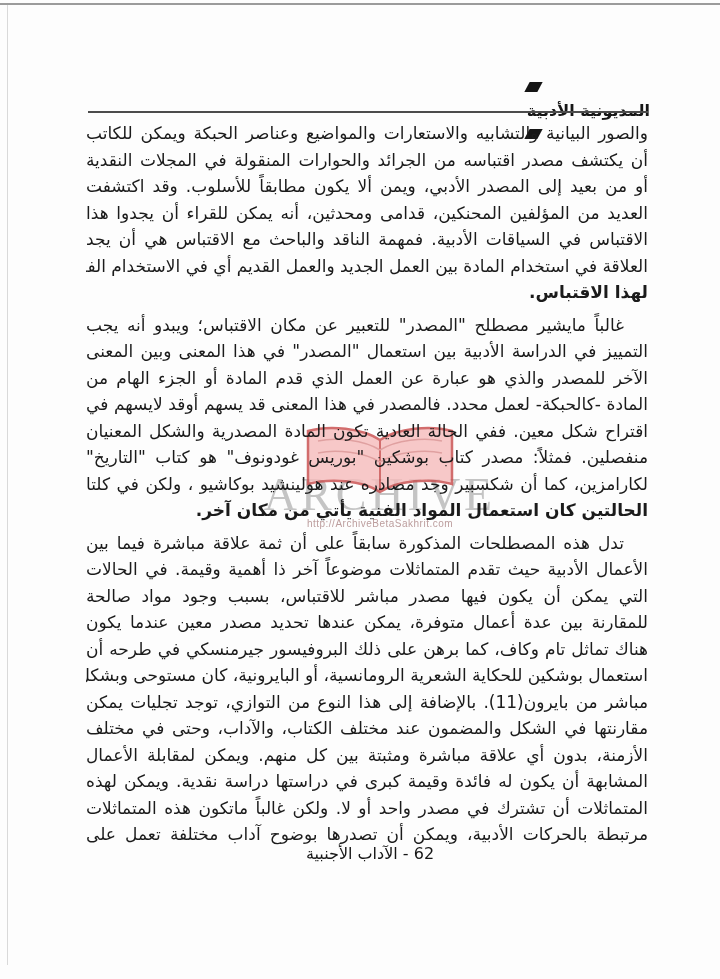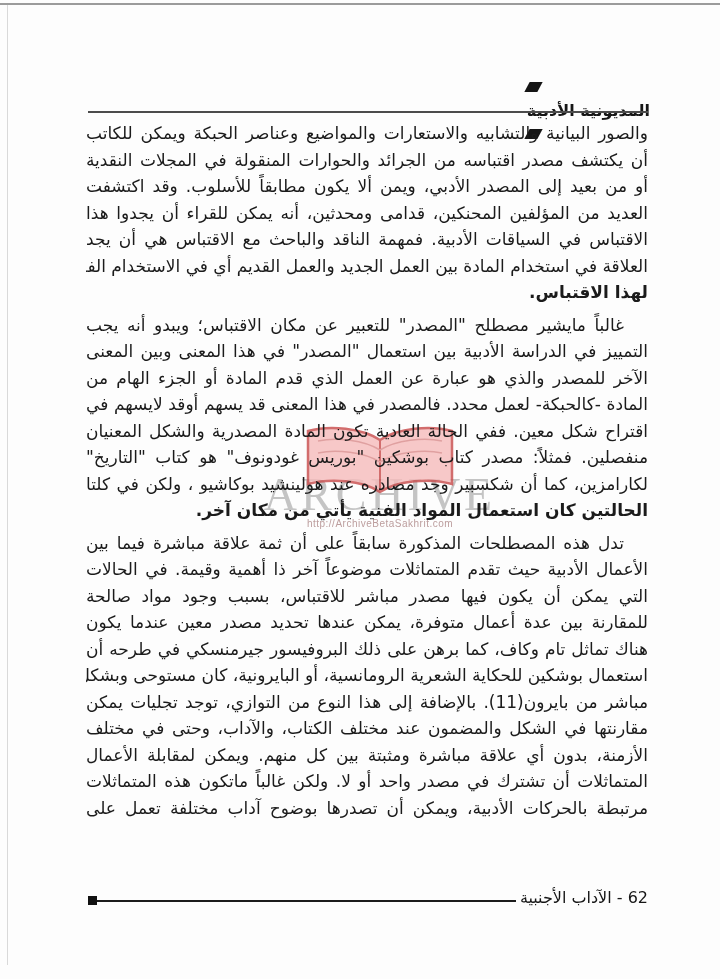--- a/index.html
+++ b/index.html
@@ -43,22 +43,22 @@
     color:rgba(150,150,150,0.55);line-height:1;
   }
   .wm-url{
     margin-top:0px;font-size:10px;letter-spacing:.5px;
     color:rgba(176,140,140,0.85);
     font-family:"Liberation Sans","DejaVu Sans",sans-serif;
   }
 
   
   .footer{
-    position:absolute;top:884px;left:88px;width:560px;height:26px;
-    direction:rtl;display:flex;align-items:center;z-index:2;color:#161616;
+    position:absolute;top:844px;left:88px;width:560px;height:26px;
+    direction:rtl;display:flex;align-items:center;z-index:2;color:#161616;flex-direction:column;
   }
   .footer-label{font-size:16px;white-space:nowrap;padding-left:4px;}
   .footer-rule{flex:1;height:2px;background:#1c1c1c;margin-top:8px;}
   .footer-square{width:9px;height:9px;background:#111;margin-top:7px;}
 </style>
 </head>
 <body>
 
 <div class="scan-top-edge"></div>
 <div class="scan-left-edge"></div>
@@ -106,20 +106,21 @@
     <div class="para">
       <div class="line first-indent">تدل هذه المصطلحات المذكورة سابقاً على أن ثمة علاقة مباشرة فيما بين</div>
       <div class="line">الأعمال الأدبية حيث تقدم المتماثلات موضوعاً آخر ذا أهمية وقيمة.  في الحالات</div>
       <div class="line">التي يمكن أن يكون فيها مصدر مباشر للاقتباس، بسبب وجود مواد صالحة</div>
       <div class="line">للمقارنة بين عدة أعمال متوفرة، يمكن عندها تحديد مصدر معين عندما يكون</div>
       <div class="line">هناك تماثل تام وكاف، كما برهن على ذلك البروفيسور جيرمنسكي في طرحه أن</div>
       <div class="line">استعمال بوشكين للحكاية الشعرية الرومانسية، أو البايرونية، كان مستوحى وبشكل</div>
       <div class="line">مباشر من بايرون(11). بالإضافة إلى هذا النوع من التوازي، توجد تجليات يمكن</div>
       <div class="line">مقارنتها في الشكل والمضمون عند مختلف الكتاب، والآداب، وحتى في مختلف</div>
       <div class="line">الأزمنة، بدون أي علاقة مباشرة ومثبتة بين كل منهم. ويمكن لمقابلة الأعمال</div>
+      <div class="line">المشابهة أن يكون له فائدة وقيمة كبرى في دراستها دراسة نقدية. ويمكن لهذه</div>
       <div class="line">المتماثلات أن تشترك في مصدر واحد أو لا. ولكن غالباً ماتكون هذه المتماثلات</div>
       <div class="line">مرتبطة بالحركات الأدبية، ويمكن أن تصدرها  بوضوح آداب مختلفة تعمل على</div>
     </div>
   </div>
 
 <div class="footer">
   <span class="footer-label">62 - الآداب الأجنبية</span>
   <div class="footer-rule"></div>
   <div class="footer-square"></div>
 </div>

